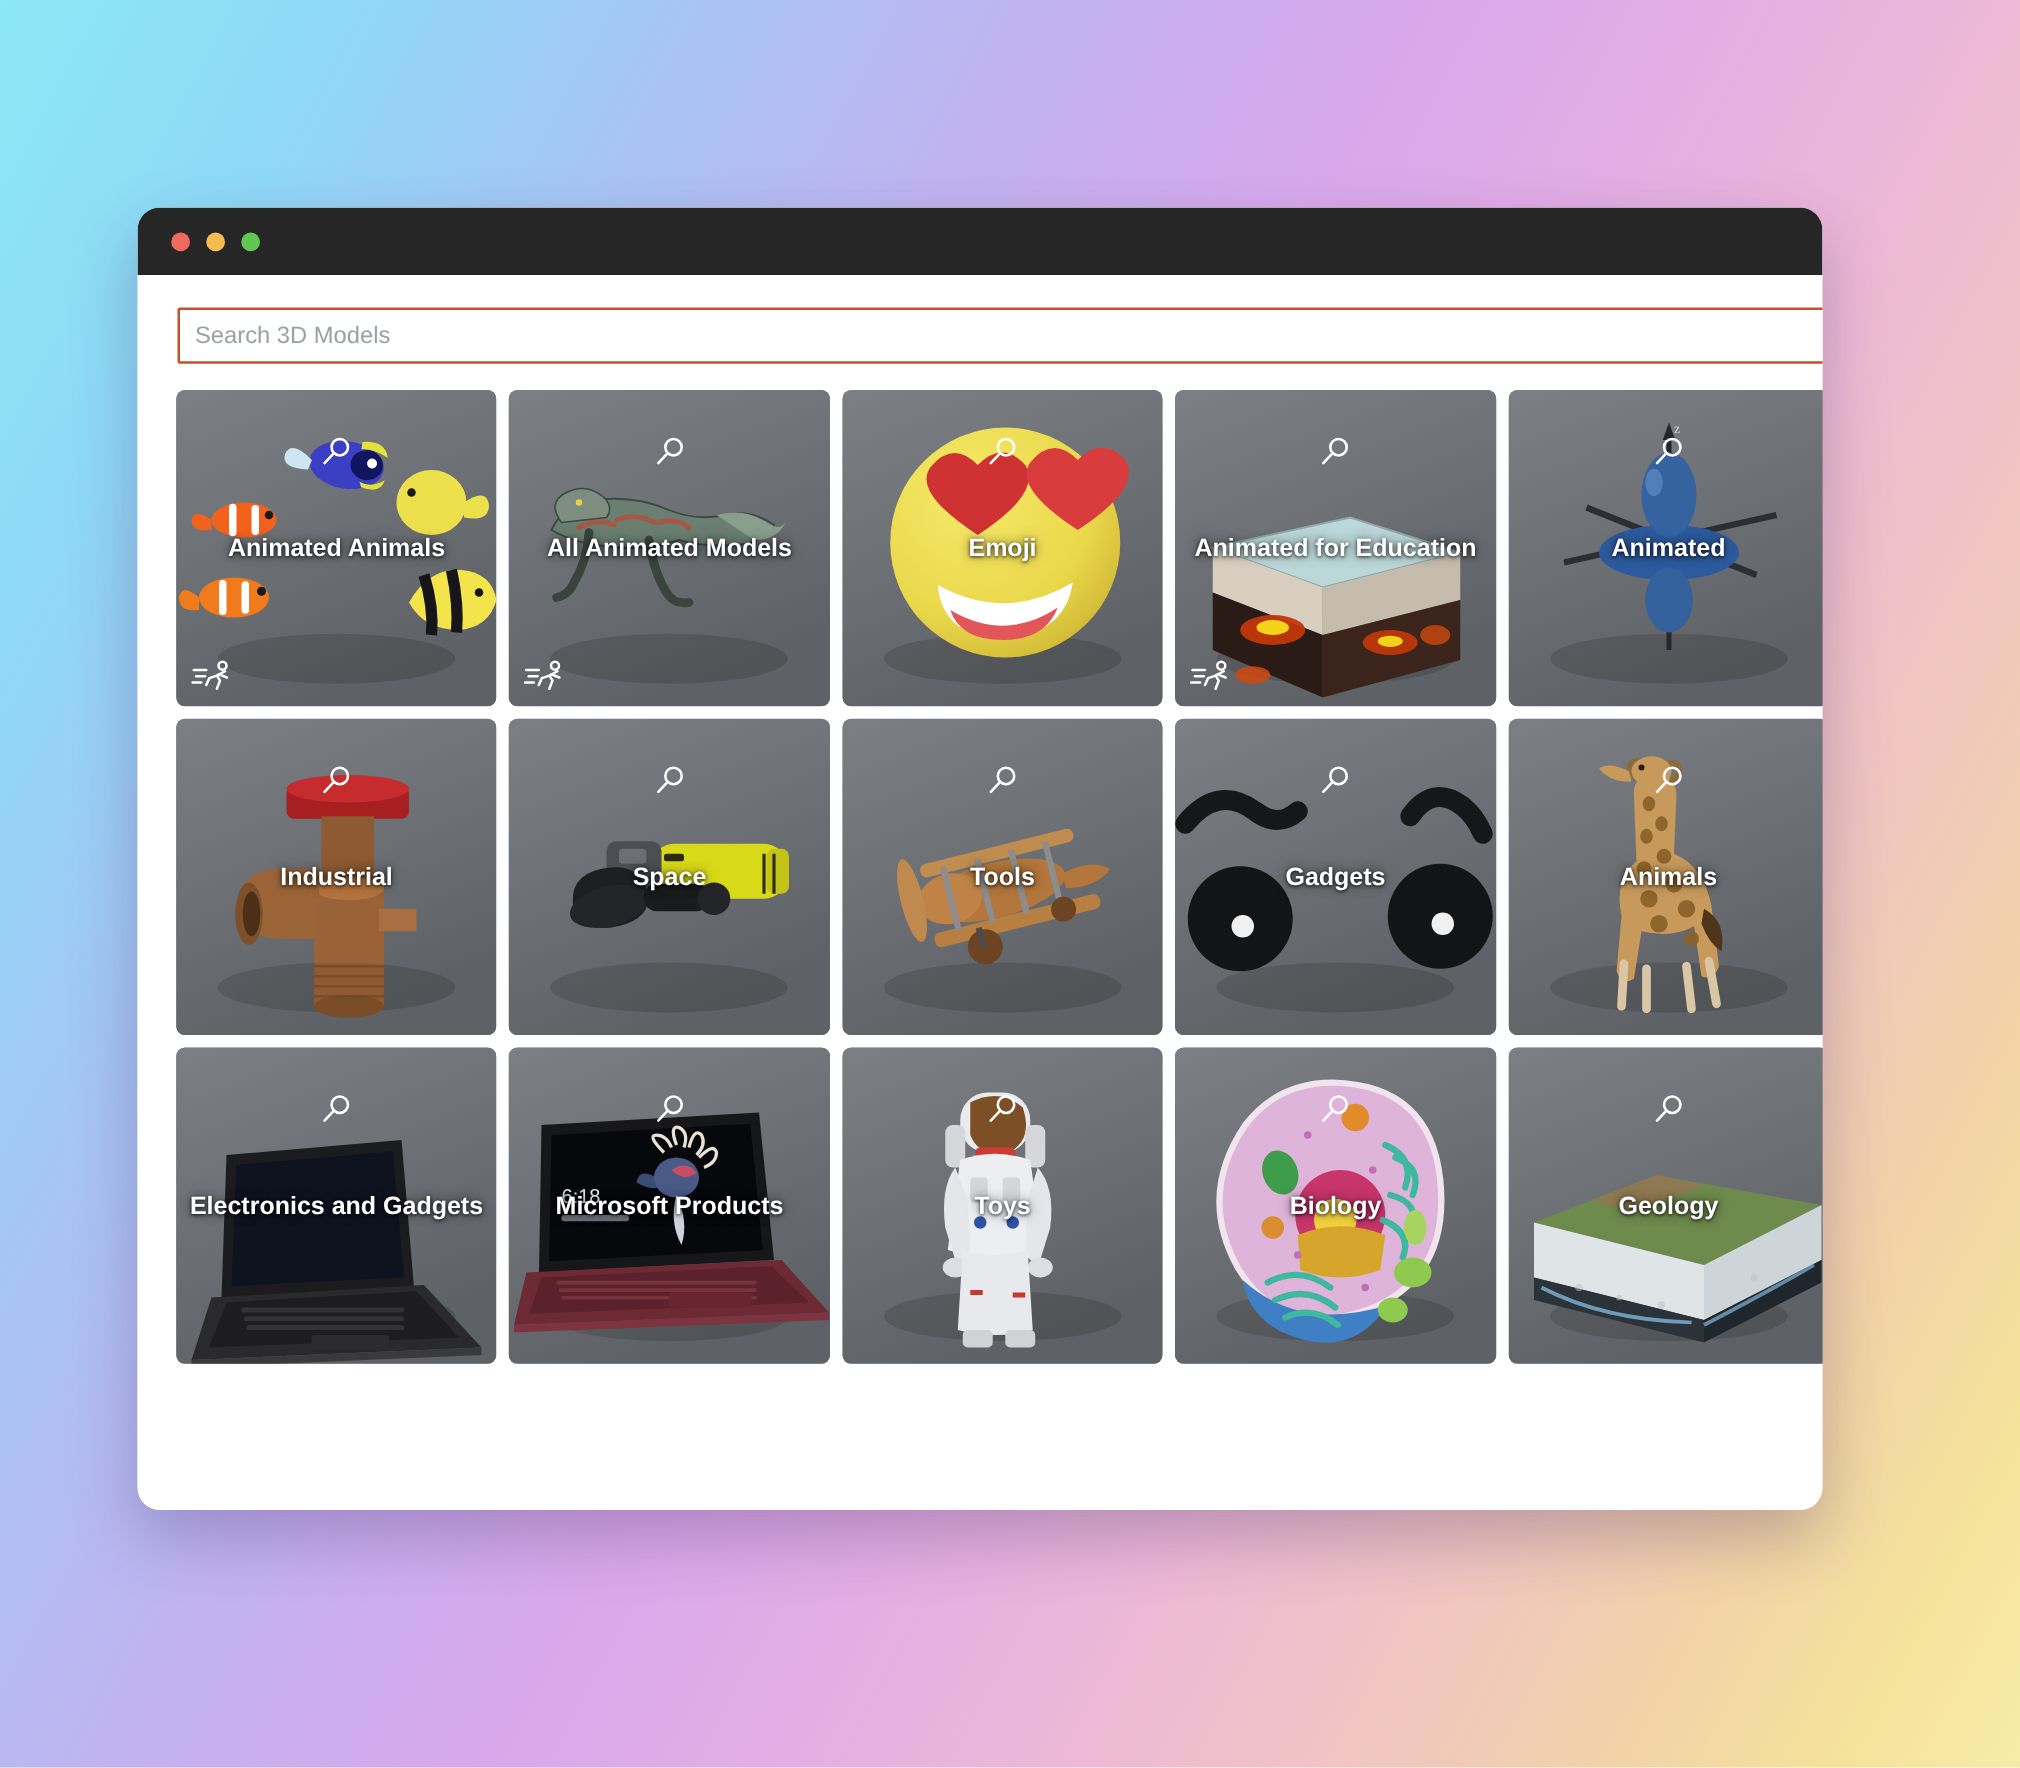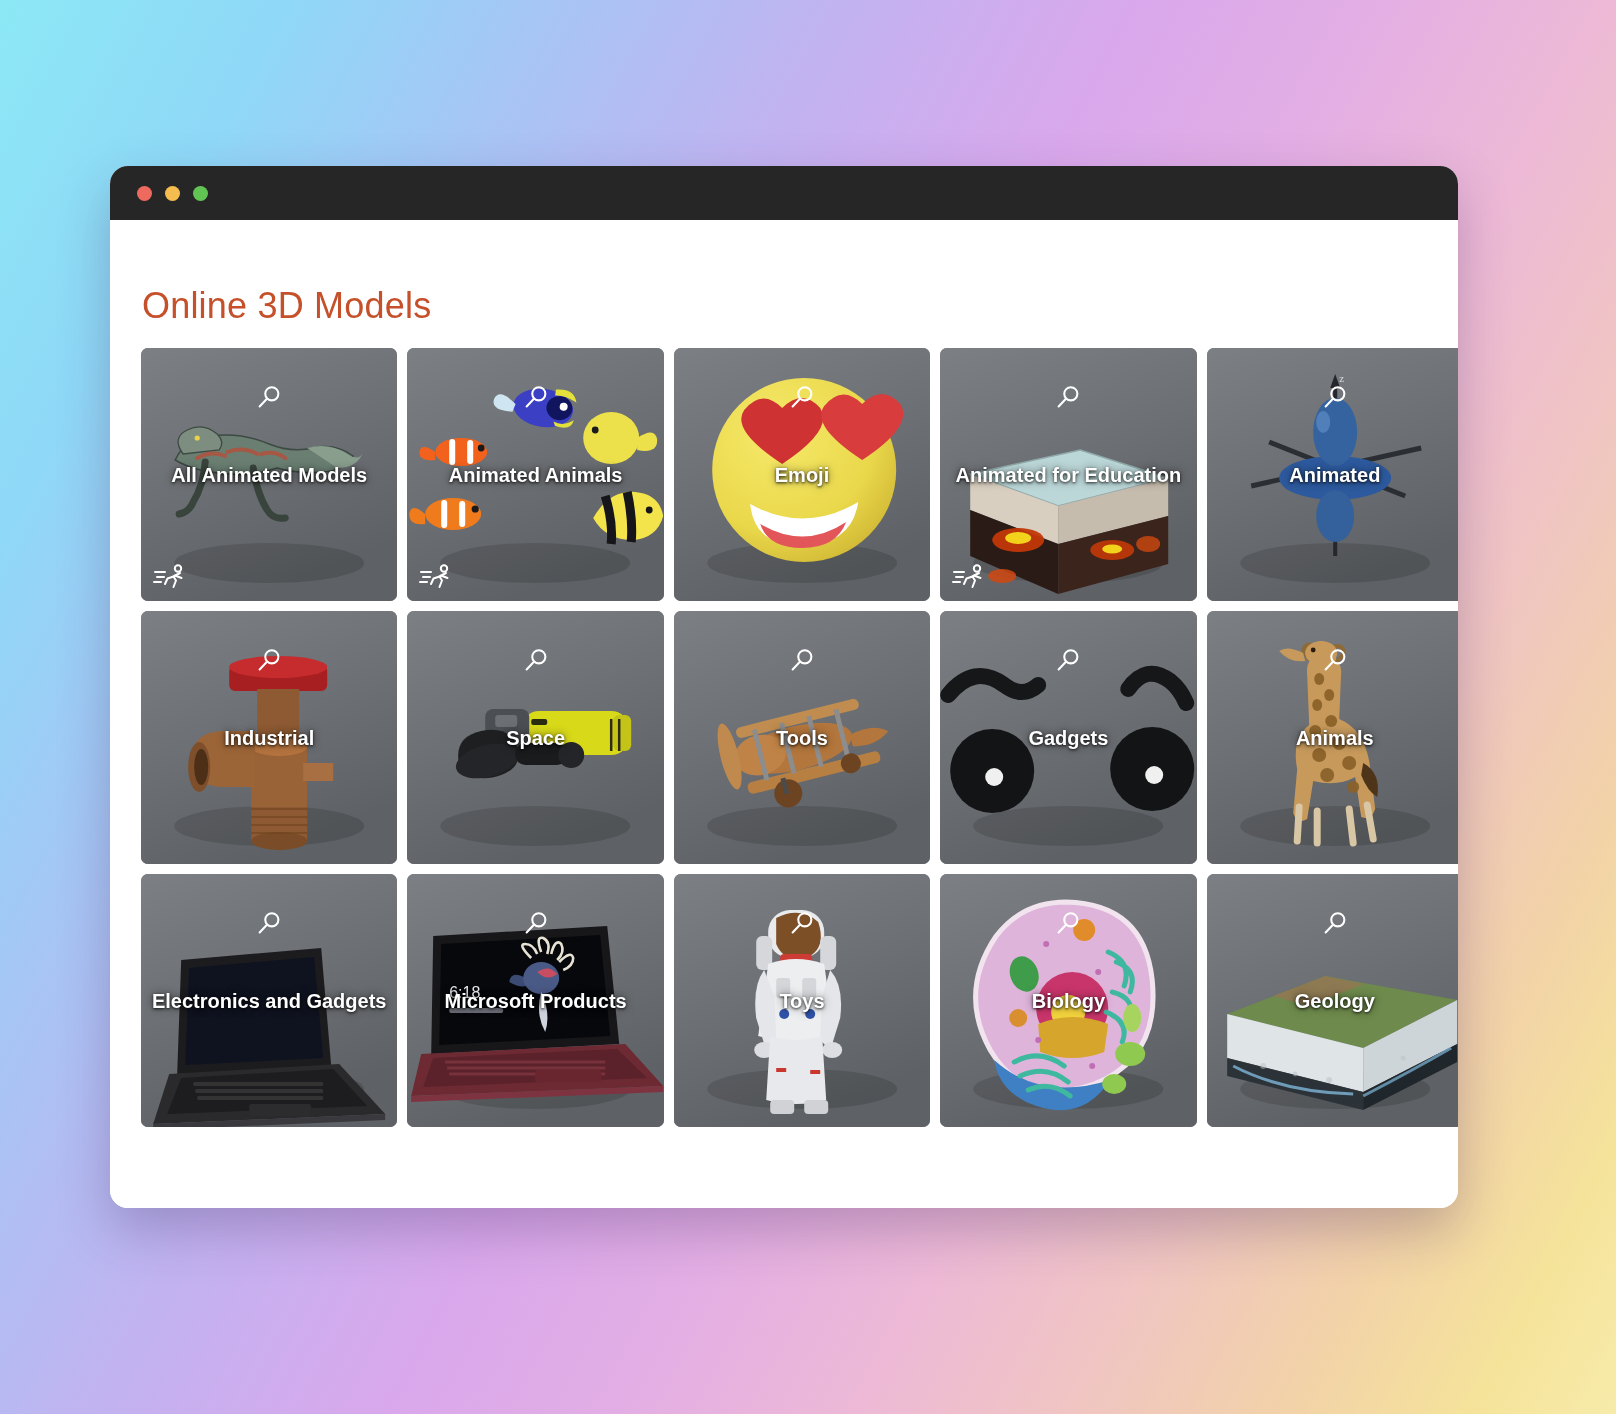--- a/index.html
+++ b/index.html
@@ -164,121 +164,123 @@
 <div id="window">
 
   <div id="titlebar">
     <span class="dot red"></span>
     <span class="dot yellow"></span>
     <span class="dot green"></span>
   </div>
 
   <div id="content">
 
-    <h1 id="page-title">Online 3D Models</h1>
-
+
+    <div id="search-wrap">
+      <input id="search-input" type="text" placeholder="Search 3D Models" style="">
+    </div>
 
     <div id="grid">
         <div class="tile">
           <div class="thumb">
             <svg viewBox="0 0 260 253" preserveAspectRatio="xMidYMid slice">
               <defs>
-                <linearGradient id="g_dinosaur" x1="0" y1="0" x2="0.4" y2="1">
-                  <stop offset="0%" stop-color="#7c7f84"></stop>
-                  <stop offset="55%" stop-color="#6c6f73"></stop>
-                  <stop offset="100%" stop-color="#5e6165"></stop>
-                </linearGradient>
-              </defs>
-              <rect width="260" height="253" fill="url(#g_dinosaur)"></rect>
-              <ellipse cx="130" cy="215" rx="95" ry="20" fill="rgba(0,0,0,0.13)"></ellipse>
-              <g transform="translate(18,78)">
-                <path d="M18 34 q10 -22 36 -24 q30 -4 58 8 q22 9 44 4 q22 -5 40 8 q-8 14 -30 16 q-26 2 -46 -4 q-24 8 -48 6 q-34 -2 -54 -14z" fill="#6a7e72" stroke="#3d4a43" stroke-width="1.5"></path>
-                <path d="M150 22 q22 -6 40 6 q12 8 16 -2 q-6 16 -26 16" fill="#8a9e8e"></path>
-                <path d="M26 28 q-12 -16 4 -24 q16 -8 30 4 q8 8 2 16z" fill="#7d8e80" stroke="#3d4a43" stroke-width="1.3"></path>
-                <circle cx="40" cy="12" r="2.6" fill="#e8d24a"></circle>
-                <path d="M48 36 q-2 24 -12 40 q-4 10 -14 12" stroke="#39443d" stroke-width="7" fill="none" stroke-linecap="round"></path>
-                <path d="M96 42 q4 26 14 42 q6 10 18 8" stroke="#39443d" stroke-width="7" fill="none" stroke-linecap="round"></path>
-                <path d="M40 32 q14 -8 28 -2 M70 26 q16 -6 30 2 M104 28 q14 -4 24 4" stroke="#b2513c" stroke-width="4" fill="none" stroke-linecap="round" opacity="0.85"></path>
-              </g>
-            </svg>
-          </div>
-          <div class="magnifier"><svg viewBox="0 0 32 32">
-              <g fill="none" stroke="#ffffff" stroke-width="2.2" stroke-linecap="round">
-                <circle cx="19" cy="11.5" r="7"></circle>
-                <line x1="13.8" y1="16.8" x2="6" y2="25"></line>
-              </g>
-            </svg></div>
-          <div class="tile-label">All Animated Models</div>
+                <linearGradient id="g_fish" x1="0" y1="0" x2="0.4" y2="1">
+                  <stop offset="0%" stop-color="#7c7f84"></stop>
+                  <stop offset="55%" stop-color="#6c6f73"></stop>
+                  <stop offset="100%" stop-color="#5e6165"></stop>
+                </linearGradient>
+              </defs>
+              <rect width="260" height="253" fill="url(#g_fish)"></rect>
+              <ellipse cx="130" cy="215" rx="95" ry="20" fill="rgba(0,0,0,0.13)"></ellipse>
+              <g>
+                <g transform="translate(112,30) rotate(8)">
+                  <ellipse cx="30" cy="26" rx="30" ry="19" fill="#3b3fc4"></ellipse>
+                  <path d="M2 26 q-18 -14 -22 -2 q-2 12 20 10z" fill="#cfe6f2"></path>
+                  <ellipse cx="46" cy="24" rx="13" ry="12" fill="#10155e"></ellipse>
+                  <circle cx="50" cy="22" r="4" fill="#fff"></circle>
+                  <path d="M40 6 q18 -4 22 10 q-12 -6 -22 -4z" fill="#e4e23a"></path>
+                  <path d="M44 42 q16 4 18 -8 q-10 8 -20 4z" fill="#e4e23a"></path>
+                </g>
+                <g transform="translate(28,86)">
+                  <ellipse cx="28" cy="18" rx="26" ry="14" fill="#f2621d"></ellipse>
+                  <path d="M2 18 q-14 -10 -16 0 q0 10 16 8z" fill="#f2621d"></path>
+                  <rect x="16" y="5" width="6" height="26" rx="3" fill="#fff"></rect>
+                  <rect x="34" y="6" width="6" height="24" rx="3" fill="#fff"></rect>
+                  <circle cx="48" cy="14" r="3.4" fill="#1a1a1a"></circle>
+                </g>
+                <g transform="translate(18,146)">
+                  <ellipse cx="30" cy="20" rx="28" ry="16" fill="#f07b1d"></ellipse>
+                  <path d="M2 20 q-14 -12 -16 0 q0 12 16 10z" fill="#f07b1d"></path>
+                  <rect x="18" y="6" width="6" height="28" rx="3" fill="#fff"></rect>
+                  <rect x="36" y="7" width="6" height="26" rx="3" fill="#fff"></rect>
+                  <circle cx="52" cy="15" r="3.6" fill="#1a1a1a"></circle>
+                </g>
+                <g transform="translate(176,62)">
+                  <ellipse cx="30" cy="28" rx="28" ry="26" fill="#ece14b"></ellipse>
+                  <path d="M56 28 q18 -12 20 2 q0 14 -20 10z" fill="#ece14b"></path>
+                  <circle cx="14" cy="20" r="3.4" fill="#1a1a1a"></circle>
+                </g>
+                <g transform="translate(178,140)">
+                  <path d="M10 30 q16 -28 42 -26 q24 2 28 24 q-6 22 -30 24 q-28 0 -40 -22z" fill="#f2e44a"></path>
+                  <path d="M22 8 q8 26 6 48 M44 4 q6 28 4 50" stroke="#16161a" stroke-width="9" fill="none"></path>
+                  <circle cx="66" cy="22" r="3.4" fill="#16161a"></circle>
+                </g>
+              </g>
+            </svg>
+          </div>
+          <div class="magnifier"><svg viewBox="0 0 32 32">
+              <g fill="none" stroke="#ffffff" stroke-width="2.2" stroke-linecap="round">
+                <circle cx="19" cy="11.5" r="7"></circle>
+                <line x1="13.8" y1="16.8" x2="6" y2="25"></line>
+              </g>
+            </svg></div>
+          <div class="tile-label">Animated Animals</div>
           <div class="anim-badge"><svg viewBox="0 0 34 28">
               <g fill="none" stroke="#ffffff" stroke-width="2" stroke-linecap="round" stroke-linejoin="round">
                 <circle cx="25" cy="5.5" r="3.2"></circle>
                 <path d="M27 10 L20.5 13.5 L23 17.5 L20.5 24"></path>
                 <path d="M20.5 13.5 L14.5 15.5 L12 21"></path>
                 <path d="M22 12.5 L28.5 15"></path>
                 <line x1="2" y1="9" x2="12" y2="9"></line>
                 <line x1="4" y1="14" x2="11" y2="14"></line>
                 <line x1="1" y1="19" x2="8" y2="19"></line>
               </g>
             </svg></div>
         </div>
         <div class="tile">
           <div class="thumb">
             <svg viewBox="0 0 260 253" preserveAspectRatio="xMidYMid slice">
               <defs>
-                <linearGradient id="g_fish" x1="0" y1="0" x2="0.4" y2="1">
-                  <stop offset="0%" stop-color="#7c7f84"></stop>
-                  <stop offset="55%" stop-color="#6c6f73"></stop>
-                  <stop offset="100%" stop-color="#5e6165"></stop>
-                </linearGradient>
-              </defs>
-              <rect width="260" height="253" fill="url(#g_fish)"></rect>
-              <ellipse cx="130" cy="215" rx="95" ry="20" fill="rgba(0,0,0,0.13)"></ellipse>
-              <g>
-                <g transform="translate(112,30) rotate(8)">
-                  <ellipse cx="30" cy="26" rx="30" ry="19" fill="#3b3fc4"></ellipse>
-                  <path d="M2 26 q-18 -14 -22 -2 q-2 12 20 10z" fill="#cfe6f2"></path>
-                  <ellipse cx="46" cy="24" rx="13" ry="12" fill="#10155e"></ellipse>
-                  <circle cx="50" cy="22" r="4" fill="#fff"></circle>
-                  <path d="M40 6 q18 -4 22 10 q-12 -6 -22 -4z" fill="#e4e23a"></path>
-                  <path d="M44 42 q16 4 18 -8 q-10 8 -20 4z" fill="#e4e23a"></path>
-                </g>
-                <g transform="translate(28,86)">
-                  <ellipse cx="28" cy="18" rx="26" ry="14" fill="#f2621d"></ellipse>
-                  <path d="M2 18 q-14 -10 -16 0 q0 10 16 8z" fill="#f2621d"></path>
-                  <rect x="16" y="5" width="6" height="26" rx="3" fill="#fff"></rect>
-                  <rect x="34" y="6" width="6" height="24" rx="3" fill="#fff"></rect>
-                  <circle cx="48" cy="14" r="3.4" fill="#1a1a1a"></circle>
-                </g>
-                <g transform="translate(18,146)">
-                  <ellipse cx="30" cy="20" rx="28" ry="16" fill="#f07b1d"></ellipse>
-                  <path d="M2 20 q-14 -12 -16 0 q0 12 16 10z" fill="#f07b1d"></path>
-                  <rect x="18" y="6" width="6" height="28" rx="3" fill="#fff"></rect>
-                  <rect x="36" y="7" width="6" height="26" rx="3" fill="#fff"></rect>
-                  <circle cx="52" cy="15" r="3.6" fill="#1a1a1a"></circle>
-                </g>
-                <g transform="translate(176,62)">
-                  <ellipse cx="30" cy="28" rx="28" ry="26" fill="#ece14b"></ellipse>
-                  <path d="M56 28 q18 -12 20 2 q0 14 -20 10z" fill="#ece14b"></path>
-                  <circle cx="14" cy="20" r="3.4" fill="#1a1a1a"></circle>
-                </g>
-                <g transform="translate(178,140)">
-                  <path d="M10 30 q16 -28 42 -26 q24 2 28 24 q-6 22 -30 24 q-28 0 -40 -22z" fill="#f2e44a"></path>
-                  <path d="M22 8 q8 26 6 48 M44 4 q6 28 4 50" stroke="#16161a" stroke-width="9" fill="none"></path>
-                  <circle cx="66" cy="22" r="3.4" fill="#16161a"></circle>
-                </g>
-              </g>
-            </svg>
-          </div>
-          <div class="magnifier"><svg viewBox="0 0 32 32">
-              <g fill="none" stroke="#ffffff" stroke-width="2.2" stroke-linecap="round">
-                <circle cx="19" cy="11.5" r="7"></circle>
-                <line x1="13.8" y1="16.8" x2="6" y2="25"></line>
-              </g>
-            </svg></div>
-          <div class="tile-label">Animated Animals</div>
+                <linearGradient id="g_dinosaur" x1="0" y1="0" x2="0.4" y2="1">
+                  <stop offset="0%" stop-color="#7c7f84"></stop>
+                  <stop offset="55%" stop-color="#6c6f73"></stop>
+                  <stop offset="100%" stop-color="#5e6165"></stop>
+                </linearGradient>
+              </defs>
+              <rect width="260" height="253" fill="url(#g_dinosaur)"></rect>
+              <ellipse cx="130" cy="215" rx="95" ry="20" fill="rgba(0,0,0,0.13)"></ellipse>
+              <g transform="translate(18,78)">
+                <path d="M18 34 q10 -22 36 -24 q30 -4 58 8 q22 9 44 4 q22 -5 40 8 q-8 14 -30 16 q-26 2 -46 -4 q-24 8 -48 6 q-34 -2 -54 -14z" fill="#6a7e72" stroke="#3d4a43" stroke-width="1.5"></path>
+                <path d="M150 22 q22 -6 40 6 q12 8 16 -2 q-6 16 -26 16" fill="#8a9e8e"></path>
+                <path d="M26 28 q-12 -16 4 -24 q16 -8 30 4 q8 8 2 16z" fill="#7d8e80" stroke="#3d4a43" stroke-width="1.3"></path>
+                <circle cx="40" cy="12" r="2.6" fill="#e8d24a"></circle>
+                <path d="M48 36 q-2 24 -12 40 q-4 10 -14 12" stroke="#39443d" stroke-width="7" fill="none" stroke-linecap="round"></path>
+                <path d="M96 42 q4 26 14 42 q6 10 18 8" stroke="#39443d" stroke-width="7" fill="none" stroke-linecap="round"></path>
+                <path d="M40 32 q14 -8 28 -2 M70 26 q16 -6 30 2 M104 28 q14 -4 24 4" stroke="#b2513c" stroke-width="4" fill="none" stroke-linecap="round" opacity="0.85"></path>
+              </g>
+            </svg>
+          </div>
+          <div class="magnifier"><svg viewBox="0 0 32 32">
+              <g fill="none" stroke="#ffffff" stroke-width="2.2" stroke-linecap="round">
+                <circle cx="19" cy="11.5" r="7"></circle>
+                <line x1="13.8" y1="16.8" x2="6" y2="25"></line>
+              </g>
+            </svg></div>
+          <div class="tile-label">All Animated Models</div>
           <div class="anim-badge"><svg viewBox="0 0 34 28">
               <g fill="none" stroke="#ffffff" stroke-width="2" stroke-linecap="round" stroke-linejoin="round">
                 <circle cx="25" cy="5.5" r="3.2"></circle>
                 <path d="M27 10 L20.5 13.5 L23 17.5 L20.5 24"></path>
                 <path d="M20.5 13.5 L14.5 15.5 L12 21"></path>
                 <path d="M22 12.5 L28.5 15"></path>
                 <line x1="2" y1="9" x2="12" y2="9"></line>
                 <line x1="4" y1="14" x2="11" y2="14"></line>
                 <line x1="1" y1="19" x2="8" y2="19"></line>
               </g>

